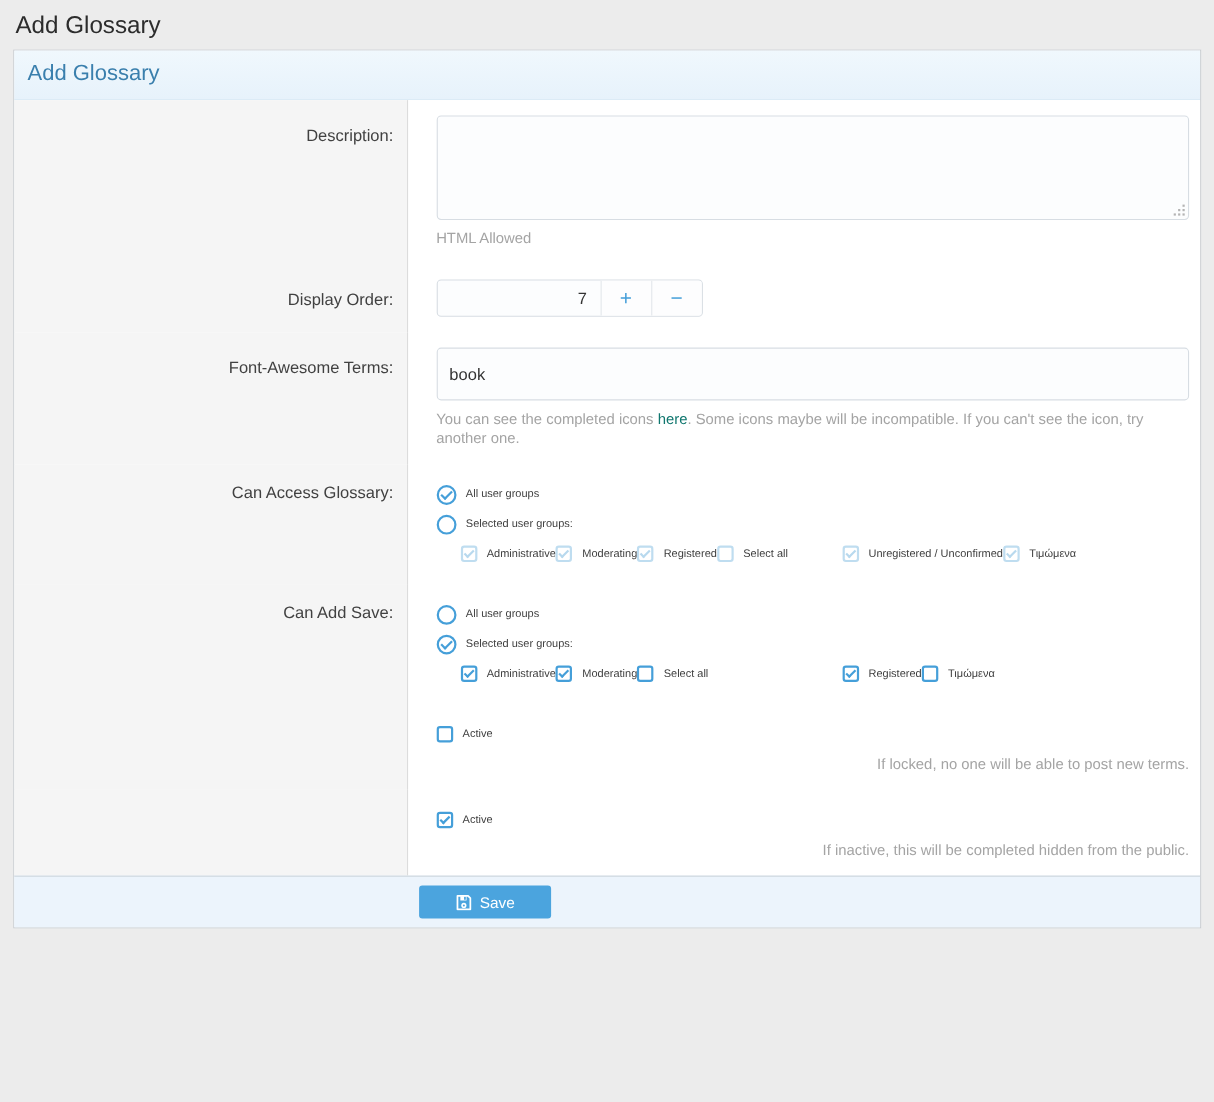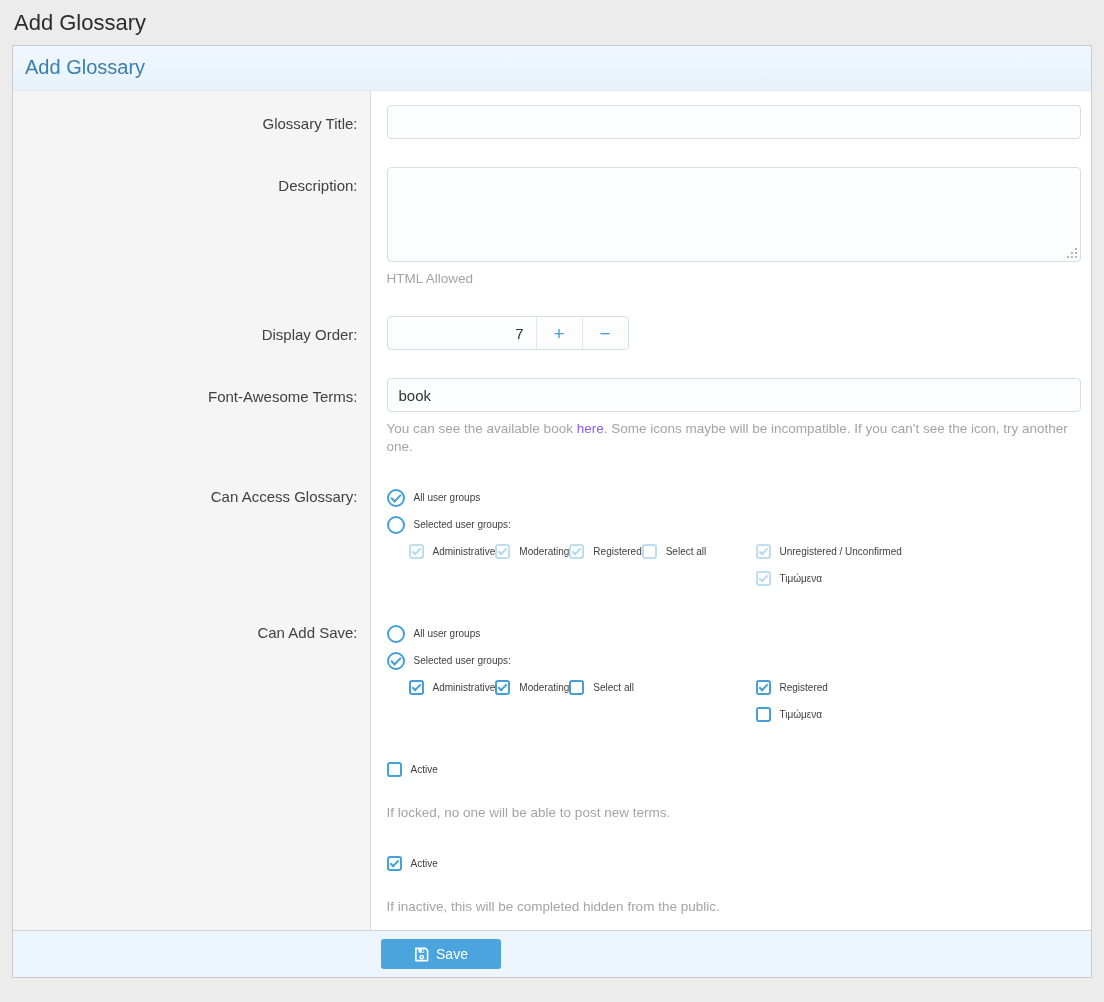--- a/index.html
+++ b/index.html
@@ -35,24 +35,24 @@
     background:#f5f5f5;
     border-right:1px solid #dcdcdc;
     text-align:right; vertical-align:top;
     padding:24px 12px 0 0;
     font-size:15px; color:#414141;
   }
   .frow.opt-first .label-cell { padding-top:18px; }
   .control-cell {
     display:table-cell; background:#ffffff;
     vertical-align:top;
-    padding:14px 10px 14px 16px;
+    padding:14px 10px 14px 26px;
   }
   .text-input {
-    width:100%; height:34px;
+    width:100%; height:48px;
     border:1px solid #d7dde3; border-radius:4px;
     background:#fcfdfe;
     padding:0 11px;
     font-family:"Liberation Sans", sans-serif;
     font-size:15px; color:#333;
     outline:none;
   }
   .ta-wrap { position:relative; }
   textarea.text-area {
     width:100%; height:95px;
@@ -65,21 +65,21 @@
   }
   .grip { position:absolute; right:4px; bottom:4px; width:10px; height:10px; pointer-events:none; }
   .grip i { position:absolute; width:2px; height:2px; background:#b4b4b4; }
   .grip i:nth-child(1){right:0;top:0;}
   .grip i:nth-child(2){right:0;top:4px;}
   .grip i:nth-child(3){right:4px;top:4px;}
   .grip i:nth-child(4){right:0;top:8px;}
   .grip i:nth-child(5){right:4px;top:8px;}
   .grip i:nth-child(6){right:8px;top:8px;}
   .hint { color:#a4a4a4; font-size:13.5px; margin-top:8px; line-height:18px; }
-  .hint a { color:#8b5cf6; cursor:pointer; }
+  .hint a { color:#0f766e; cursor:pointer; }
   .spinner {
     display:inline-flex; height:34px;
     border:1px solid #d7dde3; border-radius:4px;
     background:#fcfdfe; overflow:hidden;
   }
   .spinner input {
     width:148px; border:none; background:transparent;
     text-align:right; padding-right:12px;
     font-family:"Liberation Sans", sans-serif;
     font-size:15px; color:#333; outline:none;
@@ -88,21 +88,21 @@
     width:46px; border:none; border-left:1px solid #e3e7eb;
     background:#fdfdfe; color:#459fd9;
     font-size:19px; line-height:1;
     display:flex; align-items:center; justify-content:center;
     cursor:pointer; font-family:"Liberation Sans", sans-serif;
   }
   .opt { display:flex; align-items:center; height:27px; font-size:10px; color:#3e3e3e; }
   .opt .olabel { margin-left:9px; }
   .groups { display:flex; margin-left:22px; }
   .gcol-left { width:347px; display:flex; flex-direction:row; }
-  .gcol-right { display:flex; flex-direction:column; }
+  .gcol-right { display:flex; flex-direction:row; }
   .cb {
     width:15px; height:15px; flex:none;
     border:2px solid #459fd9; border-radius:3px;
     position:relative;
   }
   .cb::after {
     content:""; position:absolute; display:none;
     left:1px; top:2px; width:7px; height:3px;
     border-left:2px solid #459fd9; border-bottom:2px solid #459fd9;
     transform:rotate(-45deg);
@@ -115,21 +115,21 @@
     border:2px solid #459fd9; border-radius:50%;
     position:relative;
   }
   .radio::after {
     content:""; position:absolute; display:none;
     left:2px; top:3px; width:8px; height:4px;
     border-left:2px solid #459fd9; border-bottom:2px solid #459fd9;
     transform:rotate(-45deg);
   }
   .radio.selected::after { display:block; }
-  .single-hint { margin-top:21px; }
+  .single-hint { margin-top:5px;text-align:right; }
   .panel-footer {
     background:#ecf4fc;
     border-top:1px solid #ccd4dc;
     padding:8px 0 8px 368px;
   }
   .save-btn {
     width:120px; height:30px;
     background:#4ba4de; color:#fff;
     border:none; border-radius:3px;
     font-family:"Liberation Sans", sans-serif;
@@ -141,26 +141,20 @@
 </head>
 <body>
 
 <div class="page-title">Add Glossary</div>
 
 <div class="panel">
   <div class="panel-header">Add Glossary</div>
 
   <div class="form">
 
-    <div class="frow">
-      <div class="label-cell">Glossary Title:</div>
-      <div class="control-cell">
-        <input type="text" class="text-input" value="" style="">
-      </div>
-    </div>
 
     <div class="frow">
       <div class="label-cell">Description:</div>
       <div class="control-cell">
         <div class="ta-wrap">
           <textarea class="text-area" style=""></textarea>
           <span class="grip">
               <i></i>
               <i></i>
               <i></i>
@@ -181,21 +175,21 @@
           <button class="spin-btn">+</button>
           <button class="spin-btn">−</button>
         </div>
       </div>
     </div>
 
     <div class="frow">
       <div class="label-cell">Font-Awesome Terms:</div>
       <div class="control-cell">
         <input type="text" class="text-input" value="book" style="">
-        <div class="hint"><span>You can see the available book </span><a>here</a><span>. Some icons maybe will be incompatible. If you can't see the icon, try another one.</span></div>
+        <div class="hint"><span>You can see the completed icons </span><a>here</a><span>. Some icons maybe will be incompatible. If you can't see the icon, try another one.</span></div>
       </div>
     </div>
 
     <div class="frow opt-first">
       <div class="label-cell">Can Access Glossary:</div>
       <div class="control-cell">
         <div class="opt">
           <span class="radio selected"></span>
           <span class="olabel">All user groups</span>
         </div>

